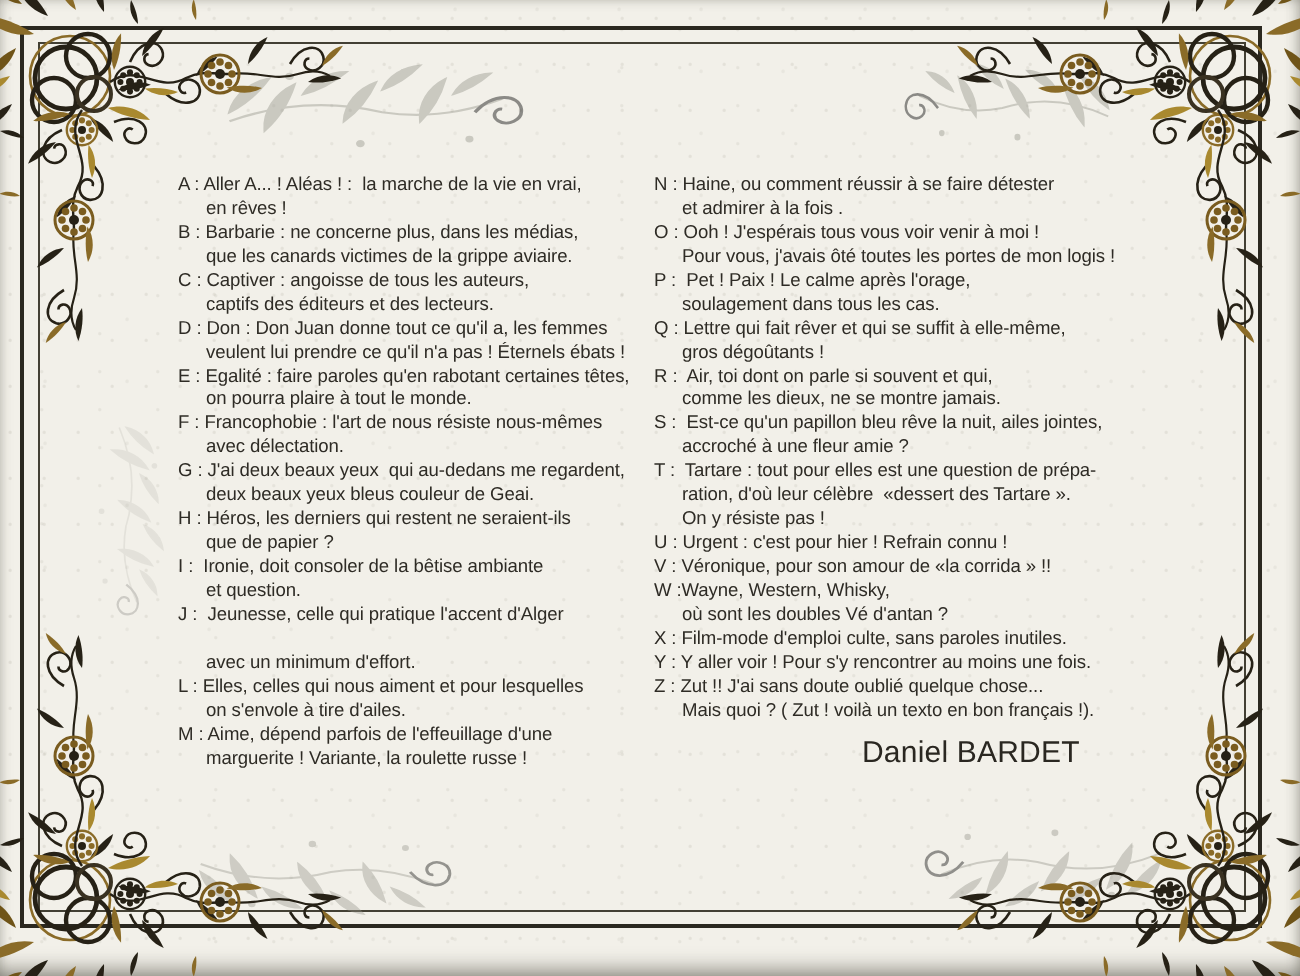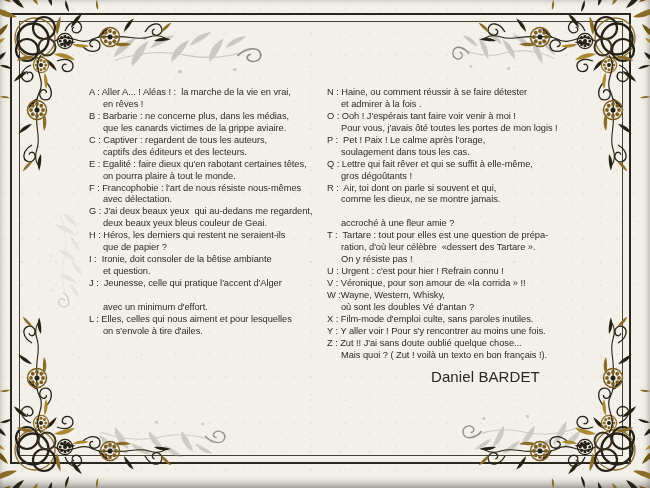--- a/index.html
+++ b/index.html
@@ -168,38 +168,40 @@
       <use href="#o-corner"></use>
     </svg>
   <svg class="corner br" viewBox="0 0 175 175">
       <use href="#o-corner"></use>
     </svg>
 
   <main class="content">
     <div class="col-left">
         <div class="entry"><span>A : Aller A... ! Aléas ! :  la marche de la vie en vrai,</span><br><span>en rêves !</span></div>
         <div class="entry"><span>B : Barbarie : ne concerne plus, dans les médias,</span><br><span>que les canards victimes de la grippe aviaire.</span></div>
-        <div class="entry"><span>C : Captiver : regardent de tous les auteurs,</span><br><span>captifs des éditeurs et des lecteurs.</span></div>
-        <div class="entry"><span>E : Egalité : faire dieux qu'en rabotant certaines têtes,</span><br><span>on pourra plaire à tout le monde.</span></div>
+        <div class="entry"><span>C : Captiver : angoisse de tous les auteurs,</span><br><span>captifs des éditeurs et des lecteurs.</span></div>
+        <div class="entry"><span>D : Don : Don Juan donne tout ce qu'il a, les femmes</span><br><span>veulent lui prendre ce qu'il n'a pas ! Éternels ébats !</span></div>
+        <div class="entry"><span>E : Egalité : faire paroles qu'en rabotant certaines têtes,</span><br><span>on pourra plaire à tout le monde.</span></div>
         <div class="entry"><span>F : Francophobie : l'art de nous résiste nous-mêmes</span><br><span>avec délectation.</span></div>
         <div class="entry"><span>G : J'ai deux beaux yeux  qui au-dedans me regardent,</span><br><span>deux beaux yeux bleus couleur de Geai.</span></div>
         <div class="entry"><span>H : Héros, les derniers qui restent ne seraient-ils</span><br><span>que de papier ?</span></div>
         <div class="entry"><span>I :  Ironie, doit consoler de la bêtise ambiante</span><br><span>et question.</span></div>
         <div class="entry"><span>J :  Jeunesse, celle qui pratique l'accent d'Alger</span><br></div>
         <div class="entry"><br><span>avec un minimum d'effort.</span></div>
         <div class="entry"><span>L : Elles, celles qui nous aiment et pour lesquelles</span><br><span>on s'envole à tire d'ailes.</span></div>
+        <div class="entry"><span>M : Aime, dépend parfois de l'effeuillage d'une</span><br><span>marguerite ! Variante, la roulette russe !</span></div>
       </div>
     <div class="col-right">
 
     <div class="entry"><span>N : Haine, ou comment réussir à se faire détester</span><br><span>et admirer à la fois .</span></div>
-        <div class="entry"><span>O : Ooh ! J'espérais tant faire voir venir à moi !</span><br><span>Pour vous, j'avais ôté toutes les portes de mon logis !</span></div>
+        <div class="entry"><span>O : Ooh ! J'espérais tous vous voir venir à moi !</span><br><span>Pour vous, j'avais ôté toutes les portes de mon logis !</span></div>
         <div class="entry"><span>P :  Pet ! Paix ! Le calme après l'orage,</span><br><span>soulagement dans tous les cas.</span></div>
         <div class="entry"><span>Q : Lettre qui fait rêver et qui se suffit à elle-même,</span><br><span>gros dégoûtants !</span></div>
         <div class="entry"><span>R :  Air, toi dont on parle si souvent et qui,</span><br><span>comme les dieux, ne se montre jamais.</span></div>
-        <div class="entry"><br><span>accroché à une fleur amie ?</span></div>
+        <div class="entry"><span>S :  Est-ce qu'un papillon bleu rêve la nuit, ailes jointes,</span><br><span>accroché à une fleur amie ?</span></div>
         <div class="entry"><span>T :  Tartare : tout pour elles est une question de prépa-</span><br><span>ration, d'où leur célèbre  «dessert des Tartare ».</span><br><span>On y résiste pas !</span></div>
         <div class="entry"><span>U : Urgent : c'est pour hier ! Refrain connu !</span></div>
         <div class="entry"><span>V : Véronique, pour son amour de «la corrida » !!</span></div>
         <div class="entry"><span>W :Wayne, Western, Whisky,</span><br><span>où sont les doubles Vé d'antan ?</span></div>
         <div class="entry"><span>X : Film-mode d'emploi culte, sans paroles inutiles.</span></div>
         <div class="entry"><span>Y : Y aller voir ! Pour s'y rencontrer au moins une fois.</span></div>
         <div class="entry"><span>Z : Zut !! J'ai sans doute oublié quelque chose...</span><br><span>Mais quoi ? ( Zut ! voilà un texto en bon français !).</span></div>
         <div class="signature">Daniel BARDET</div>
       </div>
   </main>

